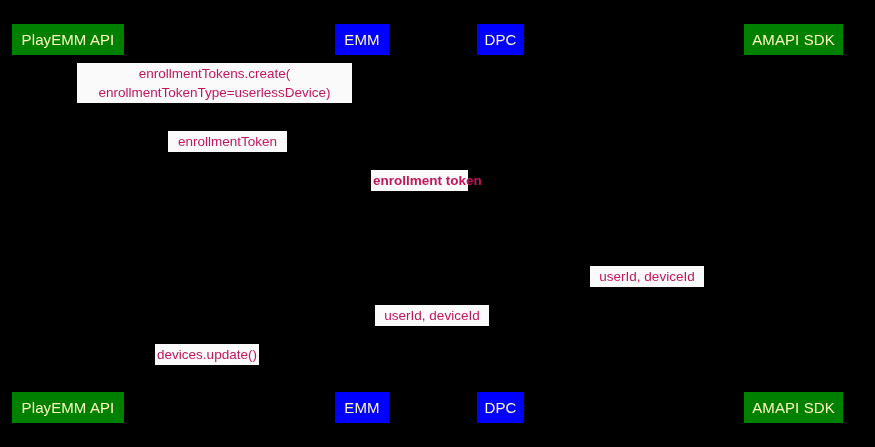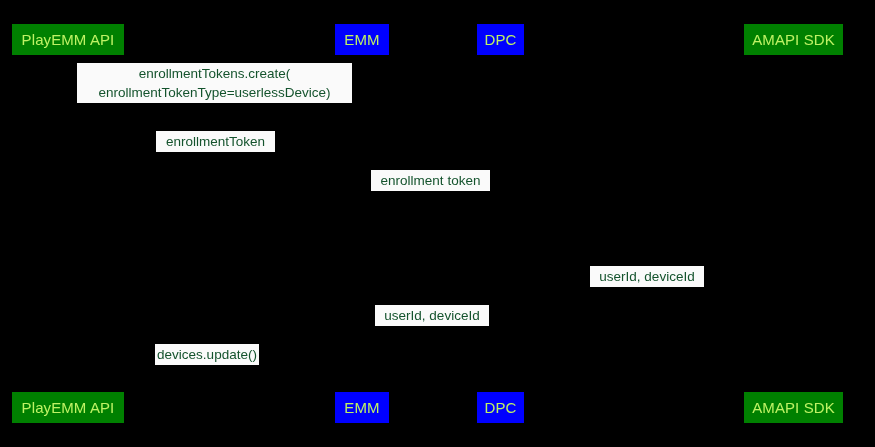--- a/index.html
+++ b/index.html
@@ -16,21 +16,21 @@
     width: 875px;
     height: 447px;
     background: #000000;
     overflow: hidden;
   }
   
   .participant {
     position: absolute;
     box-sizing: border-box;
     border: 1px solid #000000;
-    color: #bef264;
+    color: #fef9c3;
     font-size: 15px;
     line-height: 1;
     display: flex;
     align-items: center;
     justify-content: center;
     white-space: nowrap;
     letter-spacing: 0.1px;
   }
   .participant.green { background: #008000; }
   .participant.blue  { background: #0000ff; }
@@ -55,21 +55,21 @@
     border-top: 4px solid transparent;
     border-bottom: 4px solid transparent;
   }
   .arrow-head.right { border-left: 8px solid #000000; }
   .arrow-head.left  { border-right: 8px solid #000000; }
 
   
   .msg-label {
     position: absolute;
     background: #fafafa;
-    color: #14532d;
+    color: #be185d;
     font-size: 13.5px;
     line-height: 19px;
     padding: 1px 2px;
     text-align: center;
     white-space: pre;
     box-sizing: border-box;
   }
 </style>
 </head>
 <body>
@@ -111,23 +111,23 @@
   <div class="participant blue" style="left:476px; top:23px; width:49px; height:33px;">
     <span>DPC</span>
   </div>
   <div class="participant green" style="left:743px; top:23px; width:101px; height:33px;">
     <span>AMAPI SDK</span>
   </div>
 
   <div class="msg-label" style="left:77px; top:63px; width:275px;">enrollmentTokens.create(
 enrollmentTokenType=userlessDevice)</div>
 
-  <div class="msg-label" style="left:156px; top:131px; width:119px;">enrollmentToken</div>
+  <div class="msg-label" style="left:168px; top:131px; width:119px;">enrollmentToken</div>
 
-  <div class="msg-label" style="left:371px; top:170px; width:119px;">enrollment token</div>
+  <div class="msg-label" style="left:371px; top:170px; width:97px;font-weight:bold;">enrollment token</div>
 
 
   <div class="msg-label" style="left:590px; top:266px; width:114px;">userId, deviceId</div>
 
   <div class="msg-label" style="left:375px; top:305px; width:114px;">userId, deviceId</div>
 
   <div class="msg-label" style="left:155px; top:344px; width:104px;">devices.update()</div>
 
   <div class="participant green" style="left:11px; top:391px; width:114px; height:33px;">
     <span>PlayEMM API</span>

